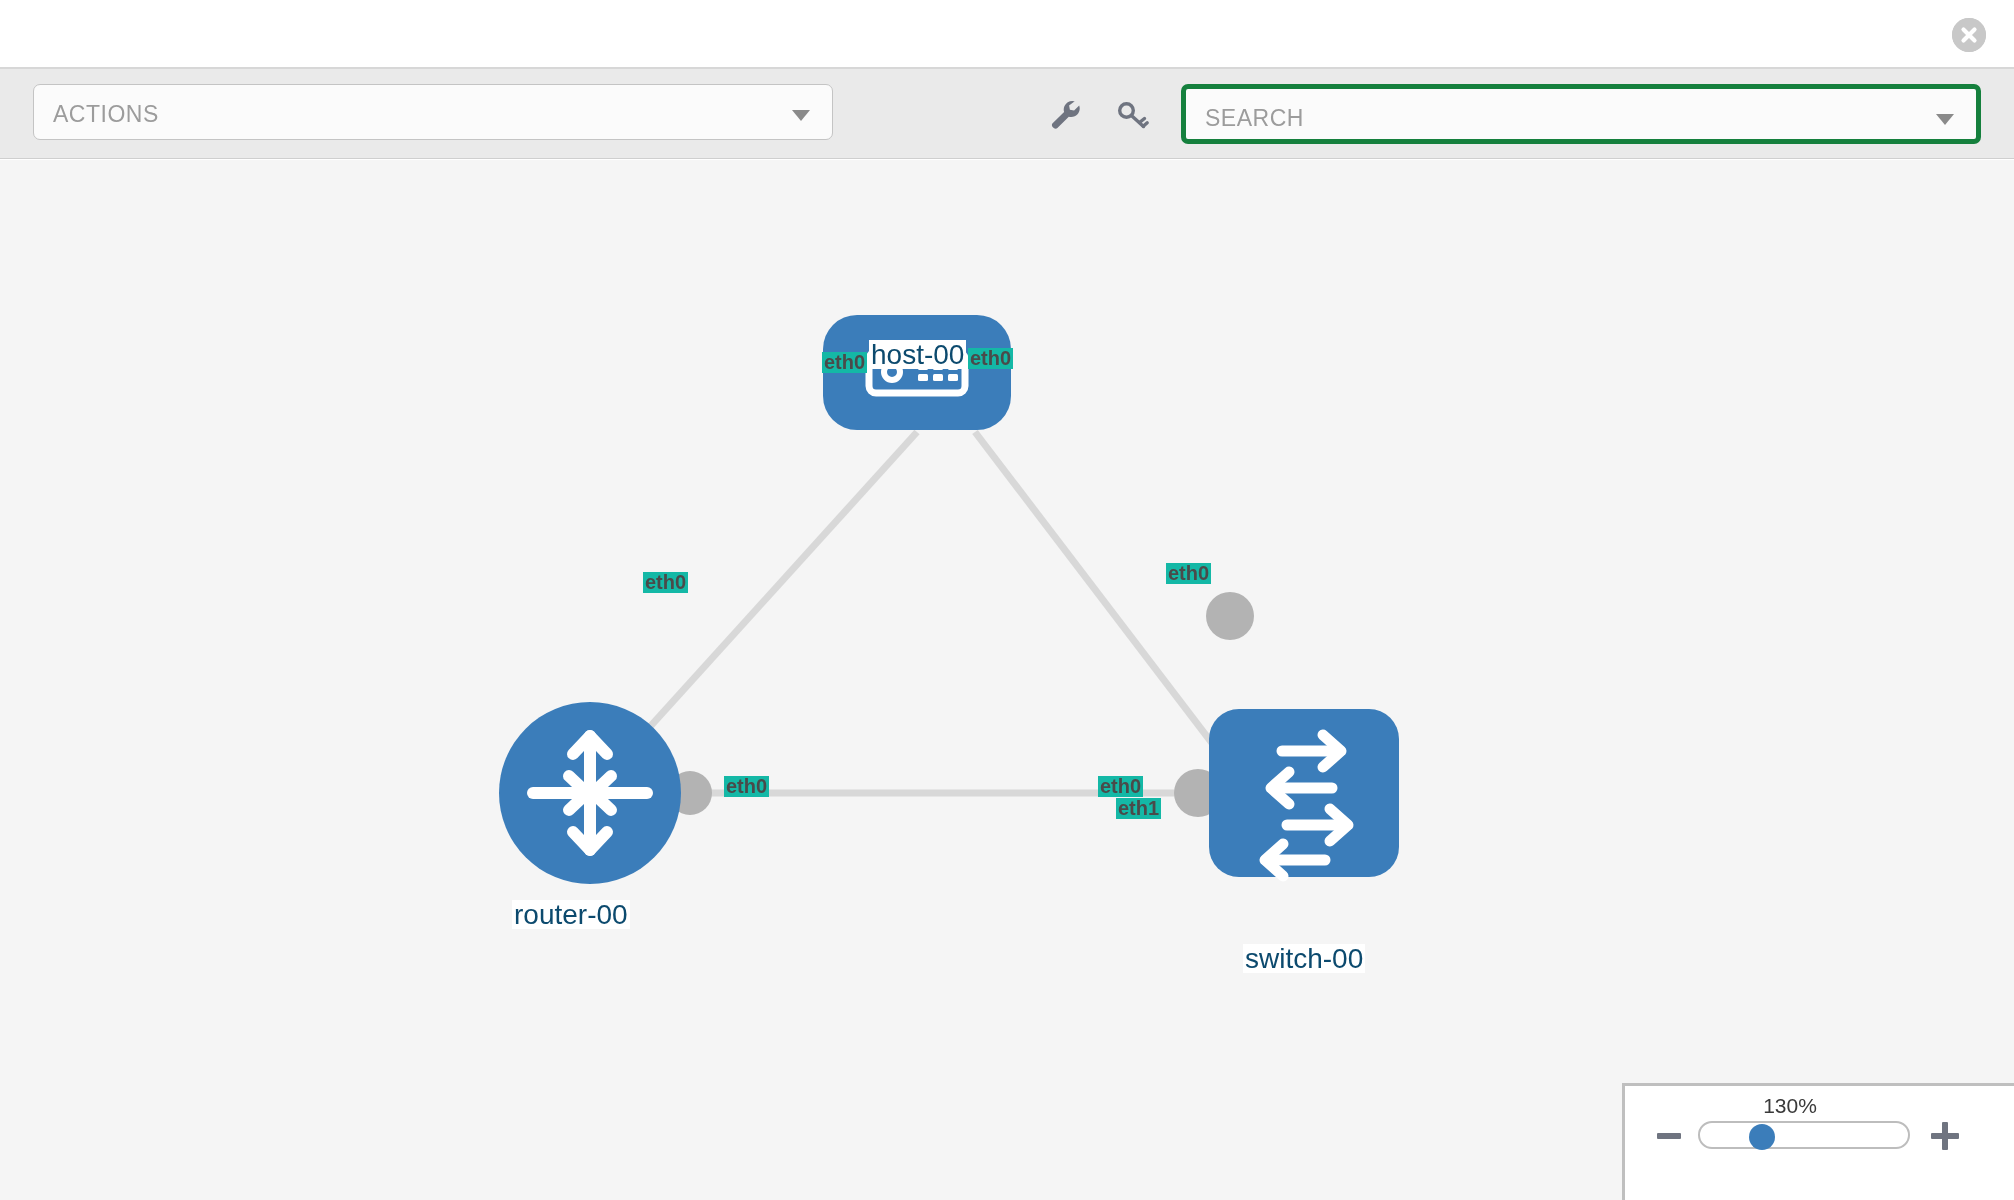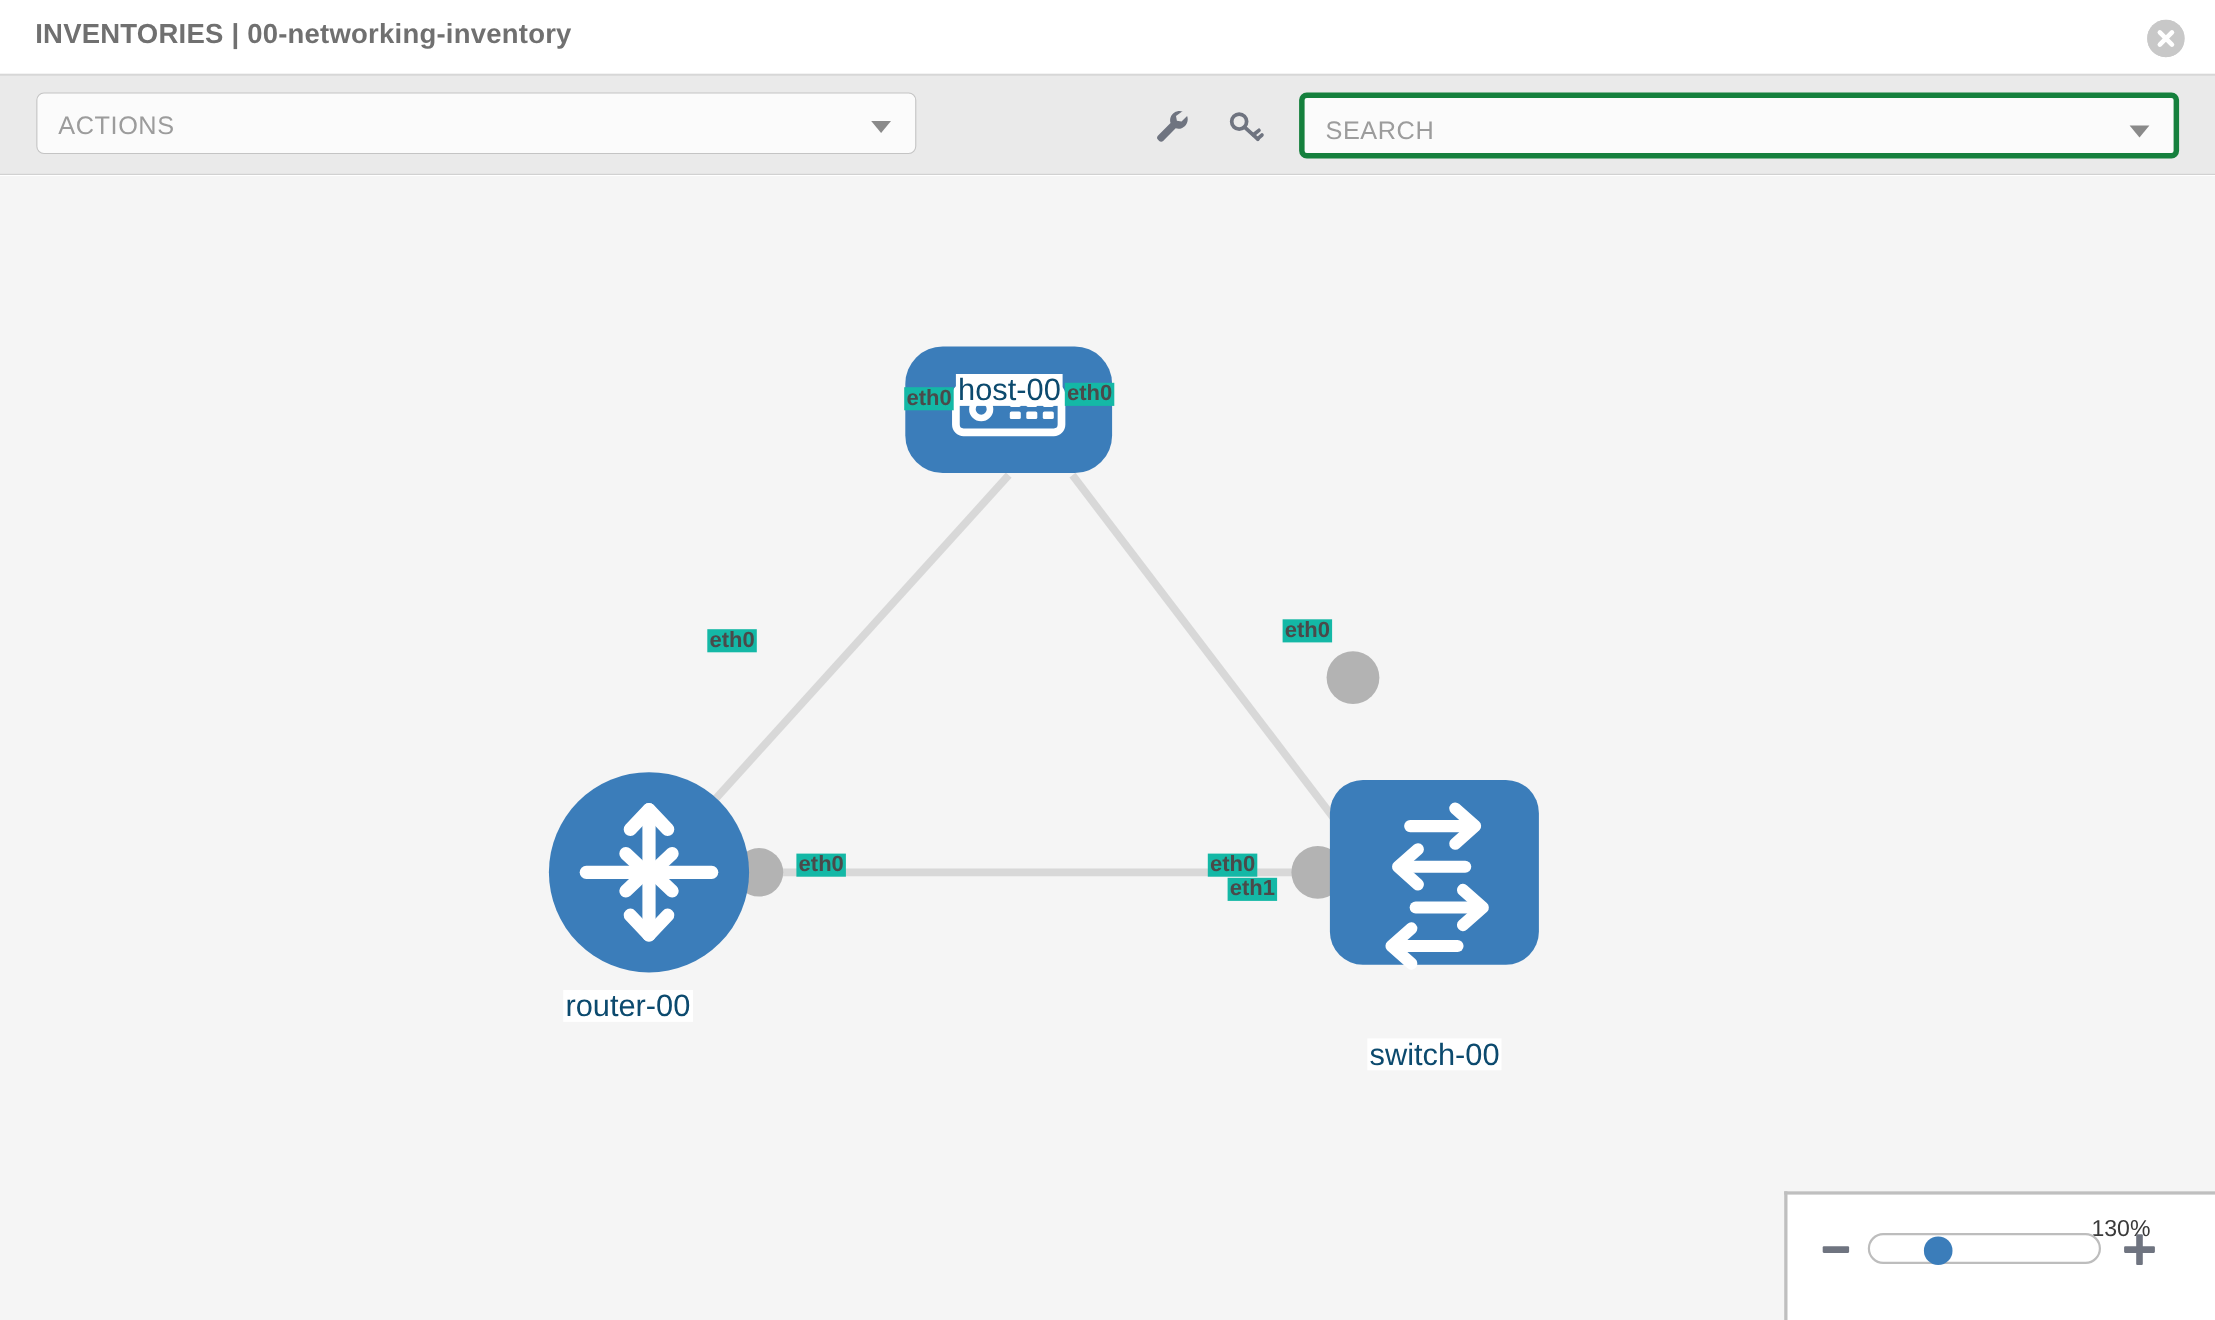--- a/index.html
+++ b/index.html
@@ -163,23 +163,23 @@
     width: 392px;
     height: 117px;
     background: #ffffff;
     border-top: 3px solid #bfbfbf;
     border-left: 3px solid #bfbfbf;
     box-sizing: border-box;
   }
   .zoom-percent {
     position: absolute;
     left: 0;
-    top: 20px;
+    top: 8px;
     width: 330px;
-    text-align: right;
+    text-align: center;
     font-size: 21px;
     color: #3a3a3a;
   }
   .zoom-minus {
     position: absolute;
     left: 32px;
     top: 47px;
     width: 24px;
     height: 6px;
     background: #6f7480;
@@ -222,21 +222,20 @@
     height: 26px;
     border-radius: 50%;
     background: #3b7dba;
     cursor: pointer;
   }
 </style>
 </head>
 <body>
 
 <div class="header">
-  <div class="header-title">INVENTORIES | 00-networking-inventory</div>
   <div class="close-btn">
     <svg width="34" height="34" viewBox="0 0 34 34" aria-hidden="true">
       <circle cx="17" cy="17" r="17" fill="#c8c8c8"></circle>
       <path d="M11.5 11.5 L22.5 22.5 M22.5 11.5 L11.5 22.5" stroke="#ffffff" stroke-width="4.2" stroke-linecap="round"></path>
     </svg>
   </div>
 </div>
 
 <div class="toolbar"></div>
 

